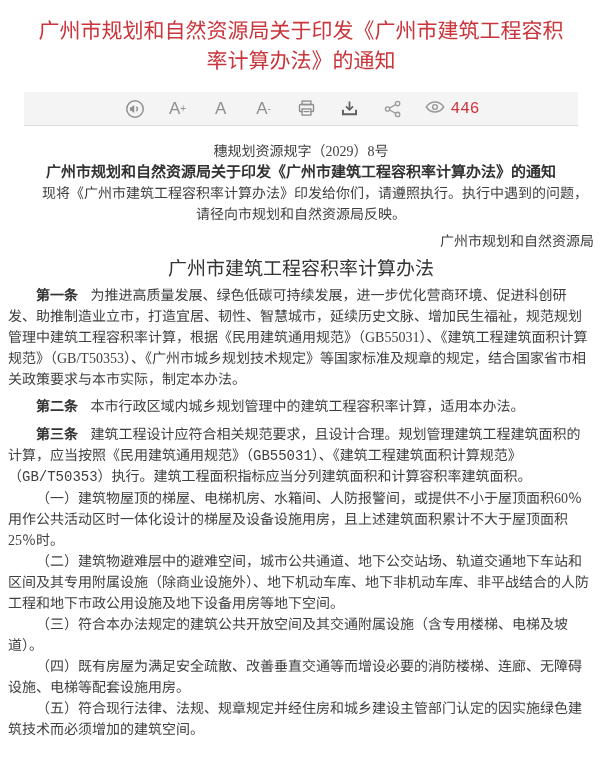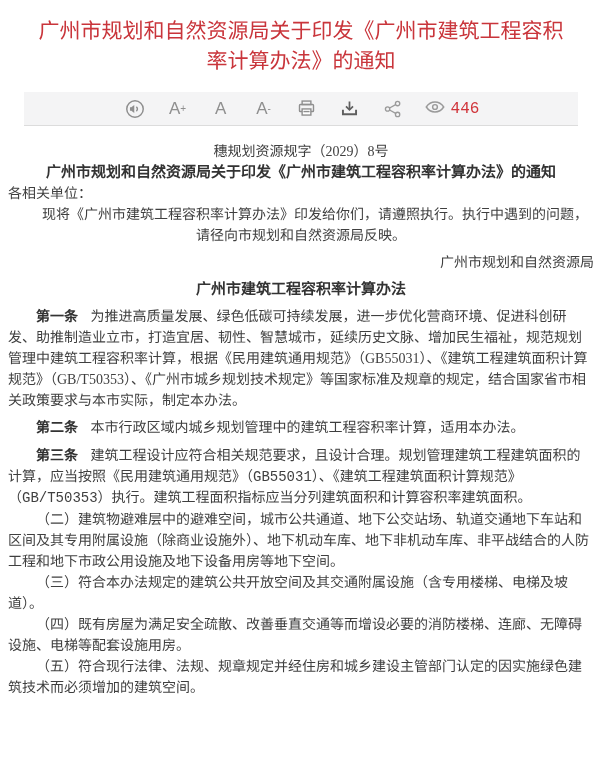--- a/index.html
+++ b/index.html
@@ -36,21 +36,21 @@
   .view-count{color:#d0343a;font-size:16px;font-family:Liberation Mono, monospace;}
 
   
   .doc{padding:15px 8px 0;font-size:14px;line-height:21px;}
   .doc p{margin:0;}
   .right{text-align:right;}
   .indent{text-indent:2em;text-align:center;}
   .doc-number{text-align:center;}
   .notice-title{text-align:center;font-weight:bold;color:#333;font-size:15px;}
   .signer{margin-top:6px !important;}
-  .reg-title{margin-top:6px !important;text-align:center;font-weight:bold;color:#333;font-size:15px;}
+  .reg-title{margin-top:6px !important;text-align:center;font-weight:normal;color:#333;font-size:19px;}
   .article{text-indent:2em;}
   .article.m1{margin-top:6px !important;}
   .article.m2{margin-top:7px !important;font-family:Liberation Mono, monospace;}
   .article b{font-weight:bold;color:#333;margin-right:0.9em;}
   .clause{text-indent:2em;}
 </style>
 </head>
 <body>
 
 <div class="page">
@@ -122,29 +122,29 @@
           <circle cx="12" cy="12" r="2.6"></circle>
         </svg>
       </span>
       <span class="view-count">446</span>
     </div>
   </div>
 
   <div class="doc">
     <p class="doc-number">穗规划资源规字（2029）8号</p>
     <p class="notice-title">广州市规划和自然资源局关于印发《广州市建筑工程容积率计算办法》的通知</p>
-    <p>各相关单位：</p>
     <p class="indent">现将《广州市建筑工程容积率计算办法》印发给你们，请遵照执行。执行中遇到的问题，请径向市规划和自然资源局反映。</p>
     <p class="right signer">广州市规划和自然资源局</p>
     <p class="reg-title">广州市建筑工程容积率计算办法</p>
 
     <p class="article m1"><b>第一条</b><span>为推进高质量发展、绿色低碳可持续发展，进一步优化营商环境、促进科创研发、助推制造业立市，打造宜居、韧性、智慧城市，延续历史文脉、增加民生福祉，规范规划管理中建筑工程容积率计算，根据《民用建筑通用规范》（GB55031）、《建筑工程建筑面积计算规范》（GB/T50353）、《广州市城乡规划技术规定》等国家标准及规章的规定，结合国家省市相关政策要求与本市实际，制定本办法。</span></p>
     <p class="article m2"><b>第二条</b><span>本市行政区域内城乡规划管理中的建筑工程容积率计算，适用本办法。</span></p>
     <p class="article m2"><b>第三条</b><span>建筑工程设计应符合相关规范要求，且设计合理。规划管理建筑工程建筑面积的计算，应当按照《民用建筑通用规范》（GB55031）、《建筑工程建筑面积计算规范》（GB/T50353）执行。建筑工程面积指标应当分列建筑面积和计算容积率建筑面积。</span></p>
 
+    <p class="clause">（一）建筑物屋顶的梯屋、电梯机房、水箱间、人防报警间，或提供不小于屋顶面积60％用作公共活动区时一体化设计的梯屋及设备设施用房，且上述建筑面积累计不大于屋顶面积25％时。</p>
     <p class="clause">（二）建筑物避难层中的避难空间，城市公共通道、地下公交站场、轨道交通地下车站和区间及其专用附属设施（除商业设施外）、地下机动车库、地下非机动车库、非平战结合的人防工程和地下市政公用设施及地下设备用房等地下空间。</p>
     <p class="clause">（三）符合本办法规定的建筑公共开放空间及其交通附属设施（含专用楼梯、电梯及坡道）。</p>
     <p class="clause">（四）既有房屋为满足安全疏散、改善垂直交通等而增设必要的消防楼梯、连廊、无障碍设施、电梯等配套设施用房。</p>
     <p class="clause">（五）符合现行法律、法规、规章规定并经住房和城乡建设主管部门认定的因实施绿色建筑技术而必须增加的建筑空间。</p>
 
   </div>
 
 </div>
 
 </body></html>

